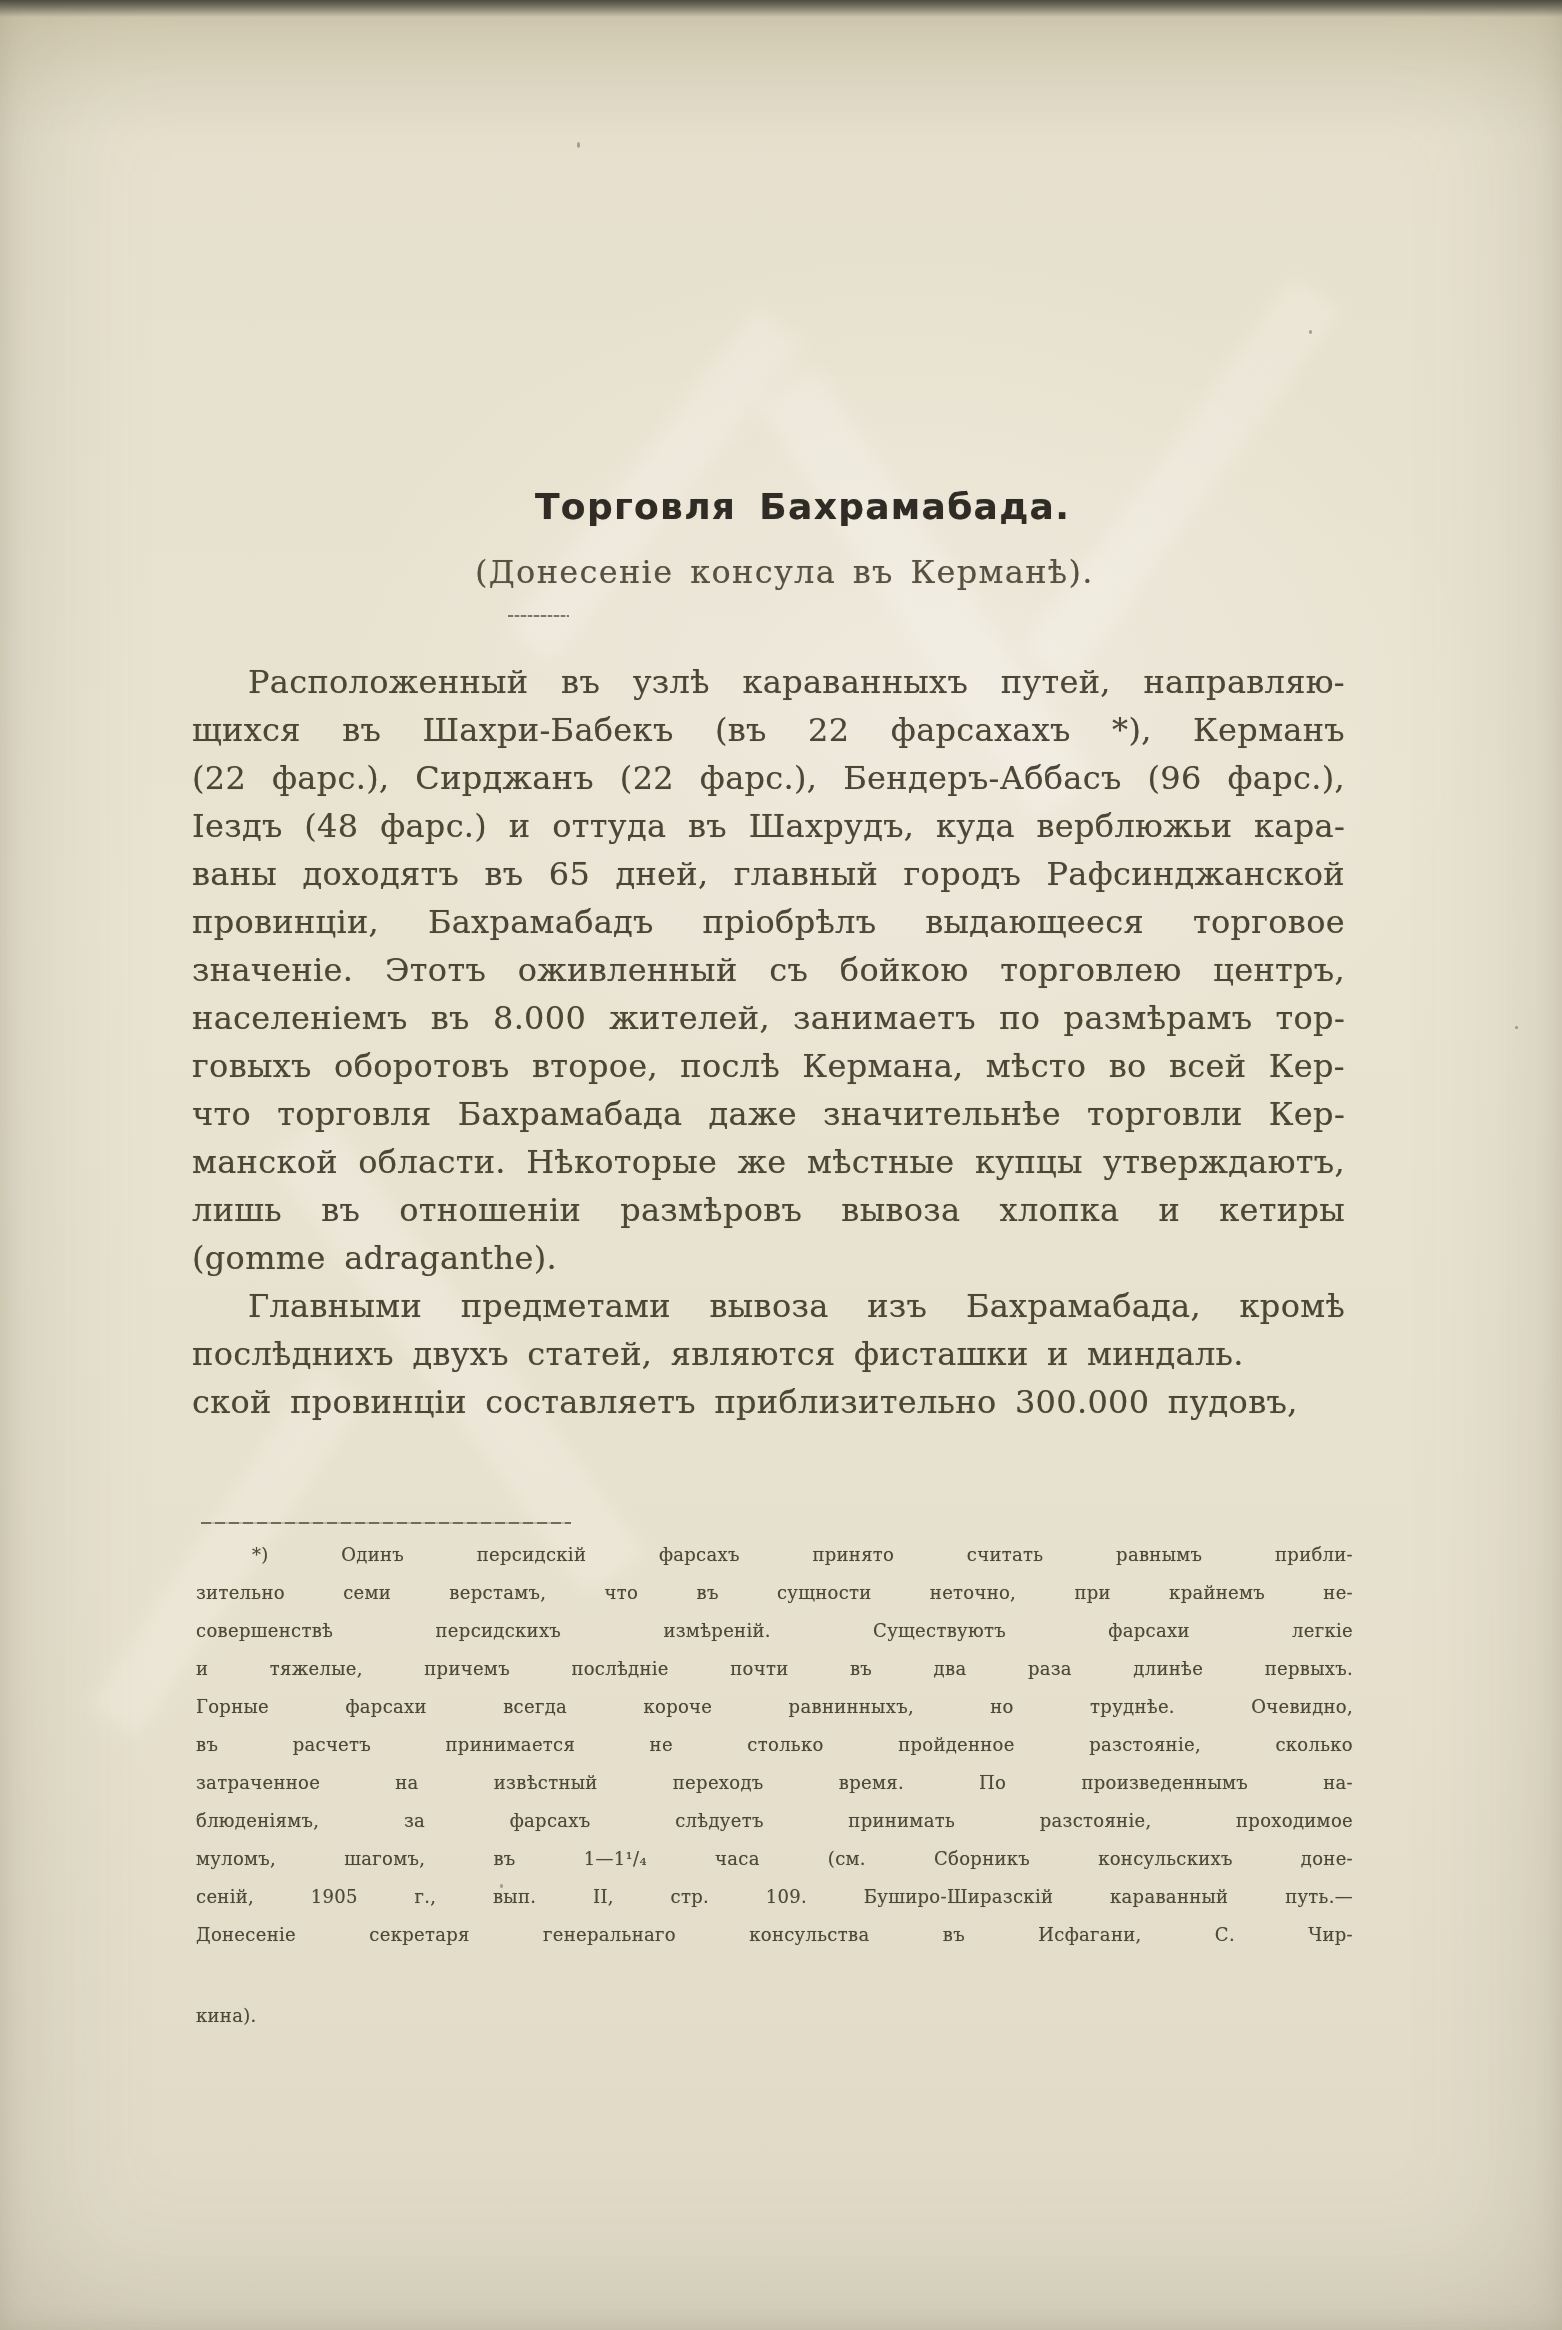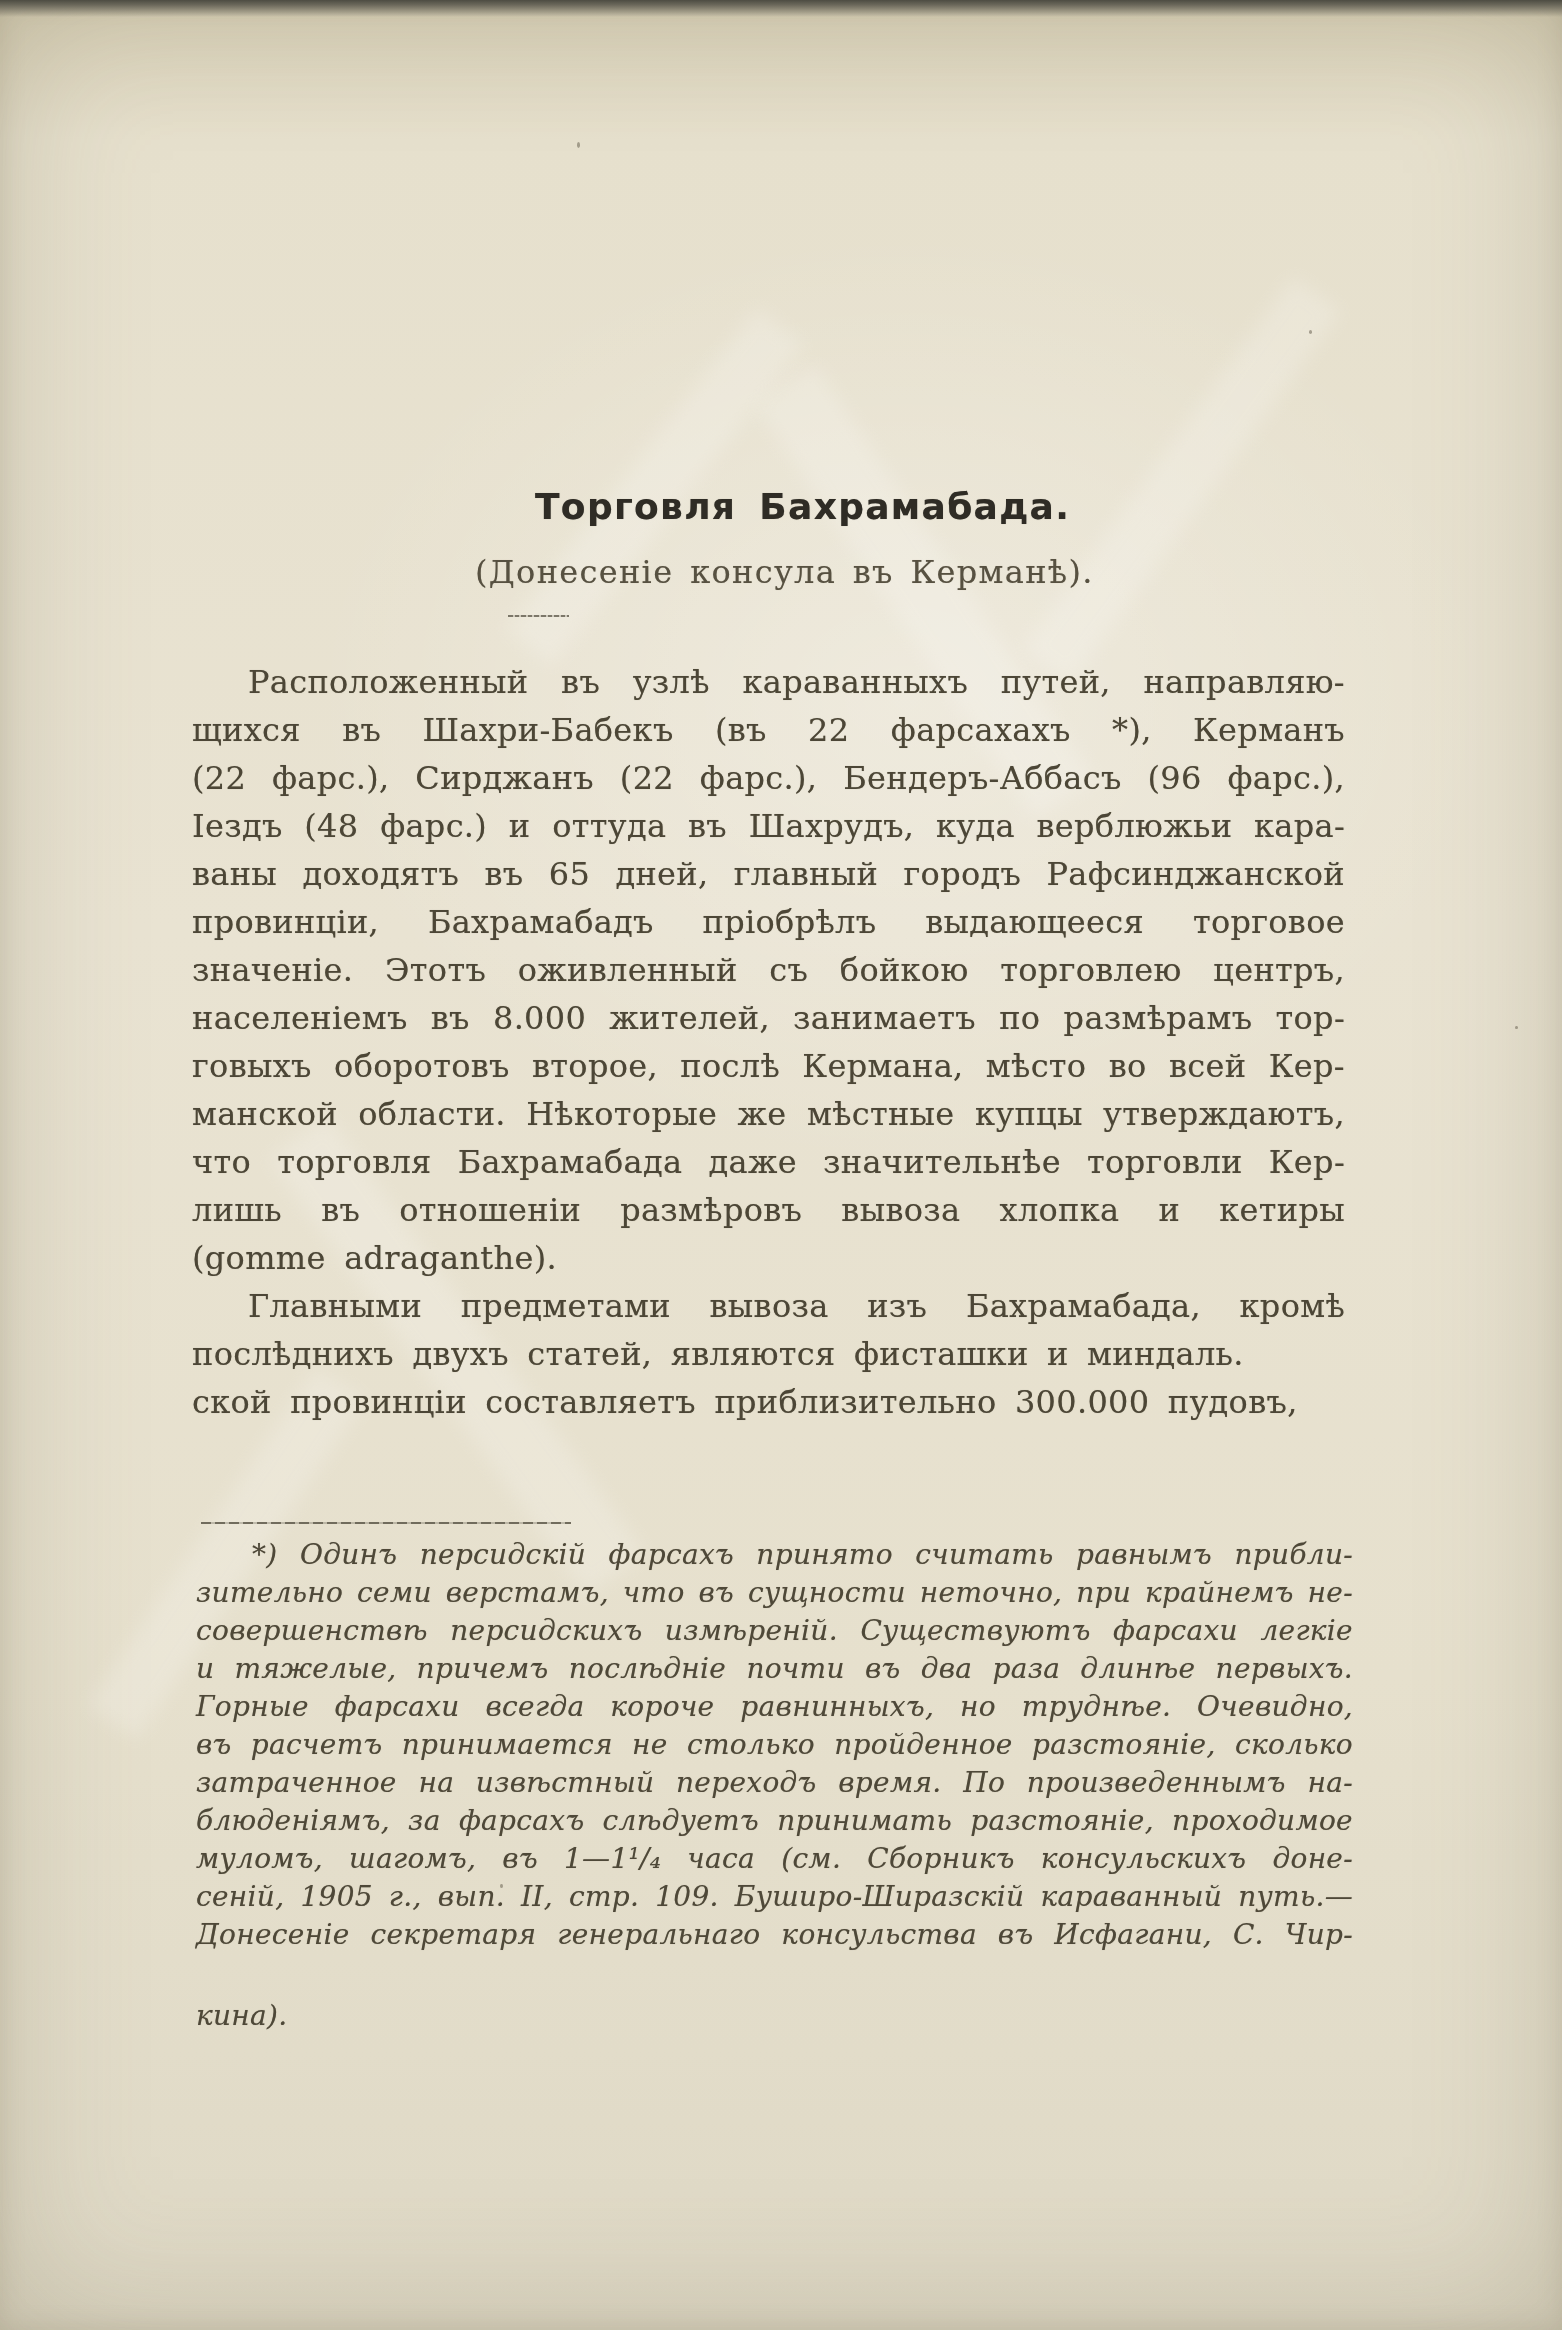--- a/index.html
+++ b/index.html
@@ -88,27 +88,26 @@
     position: absolute;
     left: 201px; top: 1522px;
     width: 370px; height: 2px;
     background: repeating-linear-gradient(90deg,
       rgba(92,87,72,0.85) 0 10.5px, rgba(92,87,72,0.3) 10.5px 14px);
   }
   .footnote-text {
     position: absolute;
     left: 196px; top: 1536px;
     width: 1157px;
-    font-size: 28px;
+    font-size: 18px;
     line-height: 38px;
     color: #4e4838;
     letter-spacing: 0.3px;
     word-spacing: 4.6px;
     text-shadow: 0 0 0.7px rgba(78,72,56,0.45);
-    font-style: italic;
   }
   .tline {
     text-align: justify;
     text-align-last: justify;
   }
   .tline.indent { text-indent: 56px; }
   .tline.last { text-align-last: left; word-spacing: 8px; }
   .footnote-text .tline.last { word-spacing: 4.6px; margin-top: 43px; }
 </style>
 </head>
@@ -139,22 +138,22 @@
     <div>
         <div class="tline indent">Расположенный въ узлѣ караванныхъ путей, направляю-</div>
         <div class="tline">щихся въ Шахри-Бабекъ (въ 22 фарсахахъ *), Керманъ</div>
         <div class="tline">(22 фарс.), Сирджанъ (22 фарс.), Бендеръ-Аббасъ (96 фарс.),</div>
         <div class="tline">Іездъ (48 фарс.) и оттуда въ Шахрудъ, куда верблюжьи кара-</div>
         <div class="tline">ваны доходятъ въ 65 дней, главный городъ Рафсинджанской</div>
         <div class="tline">провинціи, Бахрамабадъ пріобрѣлъ выдающееся торговое</div>
         <div class="tline">значеніе. Этотъ оживленный съ бойкою торговлею центръ,</div>
         <div class="tline">населеніемъ въ 8.000 жителей, занимаетъ по размѣрамъ тор-</div>
         <div class="tline">говыхъ оборотовъ второе, послѣ Кермана, мѣсто во всей Кер-</div>
+        <div class="tline">что торговля Бахрамабада даже значительнѣе торговли Кер-</div>
         <div class="tline">манской области. Нѣкоторые же мѣстные купцы утверждаютъ,</div>
-        <div class="tline">что торговля Бахрамабада даже значительнѣе торговли Кер-</div>
         <div class="tline">лишь въ отношеніи размѣровъ вывоза хлопка и кетиры</div>
         <div class="tline last">(gomme adraganthe).</div>
       </div>
     <div>
         <div class="tline indent">Главными предметами вывоза изъ Бахрамабада, кромѣ</div>
         <div class="tline last">послѣднихъ двухъ статей, являются фисташки и миндаль.</div>
       </div>
     <div>
         <div class="tline last">ской провинціи составляетъ приблизительно 300.000 пудовъ,</div>
       </div>

